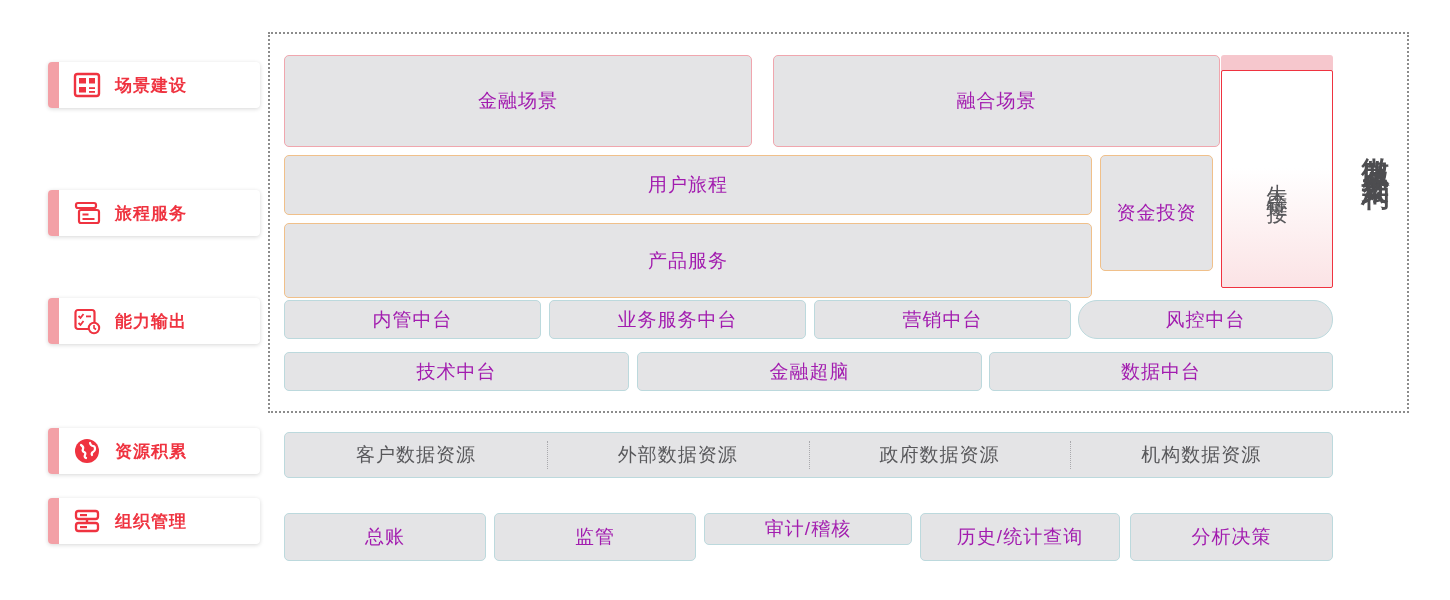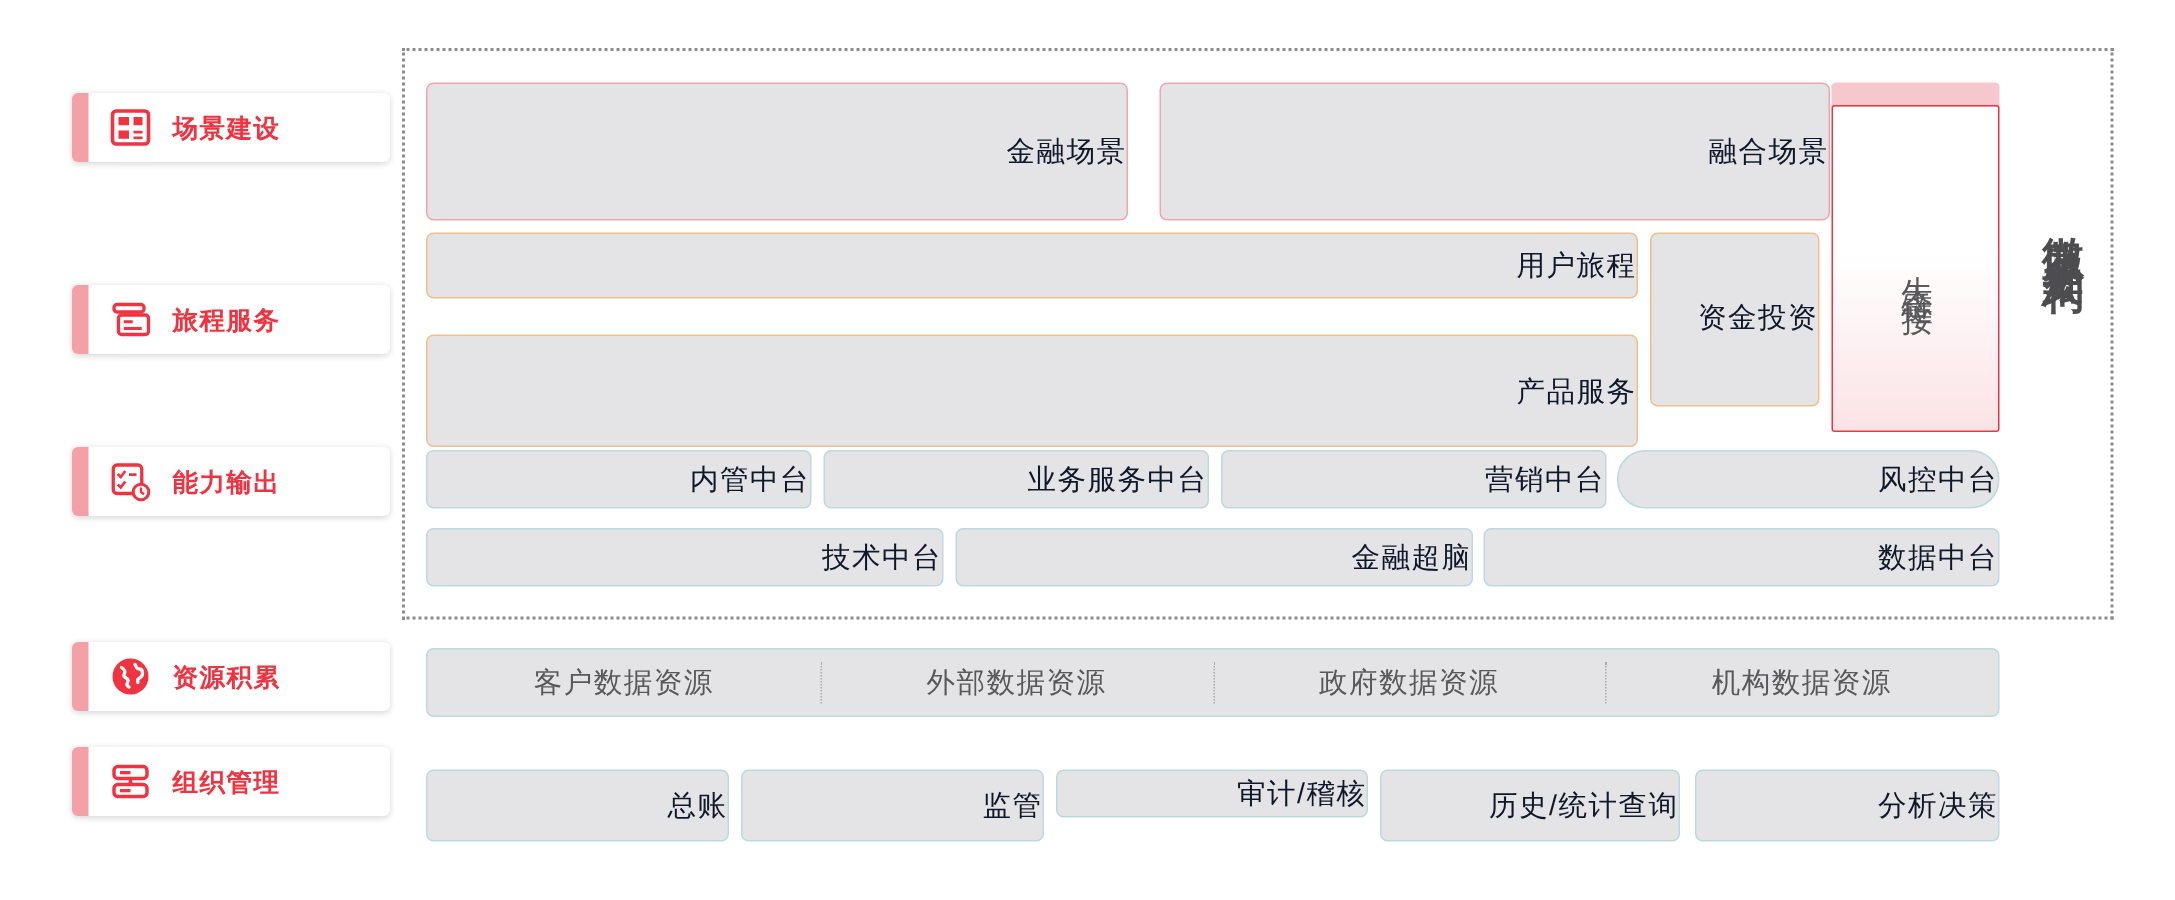--- a/index.html
+++ b/index.html
@@ -77,23 +77,23 @@
     box-sizing: border-box;
   }
 
   
   .box {
     position: absolute;
     box-sizing: border-box;
     background: #e4e4e6;
     display: flex;
     align-items: center;
-    justify-content: flex-end;
+    justify-content: center;
     font-size: 19px;
-    color: #0f172a;
+    color: #a21caf;
     border-radius: 5px;
     letter-spacing: 1px;
     white-space: nowrap;
   }
   .box.scene {
     border: 1.5px solid #f0a6ae;
     background: #e4e4e6;
   }
   .box.journey {
     border: 1.5px solid #f0c08a;
@@ -260,21 +260,21 @@
 
   <div class="box scene" style="left:773px; top:55px; width:447px; height:92px;">
     <span>融合场景</span>
   </div>
 
   <div id="eco-link-cap" style="left:1221px; top:55px; width:112px; height:18px;"></div>
   <div id="eco-link" style="left:1221px; top:70px; width:112px; height:218px;">
     <span class="eco-text">生态链接</span>
   </div>
 
-  <div class="box journey" style="left:284px; top:155px; width:808px; height:44px;">
+  <div class="box journey" style="left:284px; top:155px; width:808px; height:60px;">
     <span>用户旅程</span>
   </div>
 
   <div class="box journey" style="left:284px; top:223px; width:808px; height:75px;">
     <span>产品服务</span>
   </div>
 
   <div class="box journey" style="left:1100px; top:155px; width:113px; height:116px; line-height:1.35;">
     <span style="text-align:center;">资金投资</span>
   </div>

